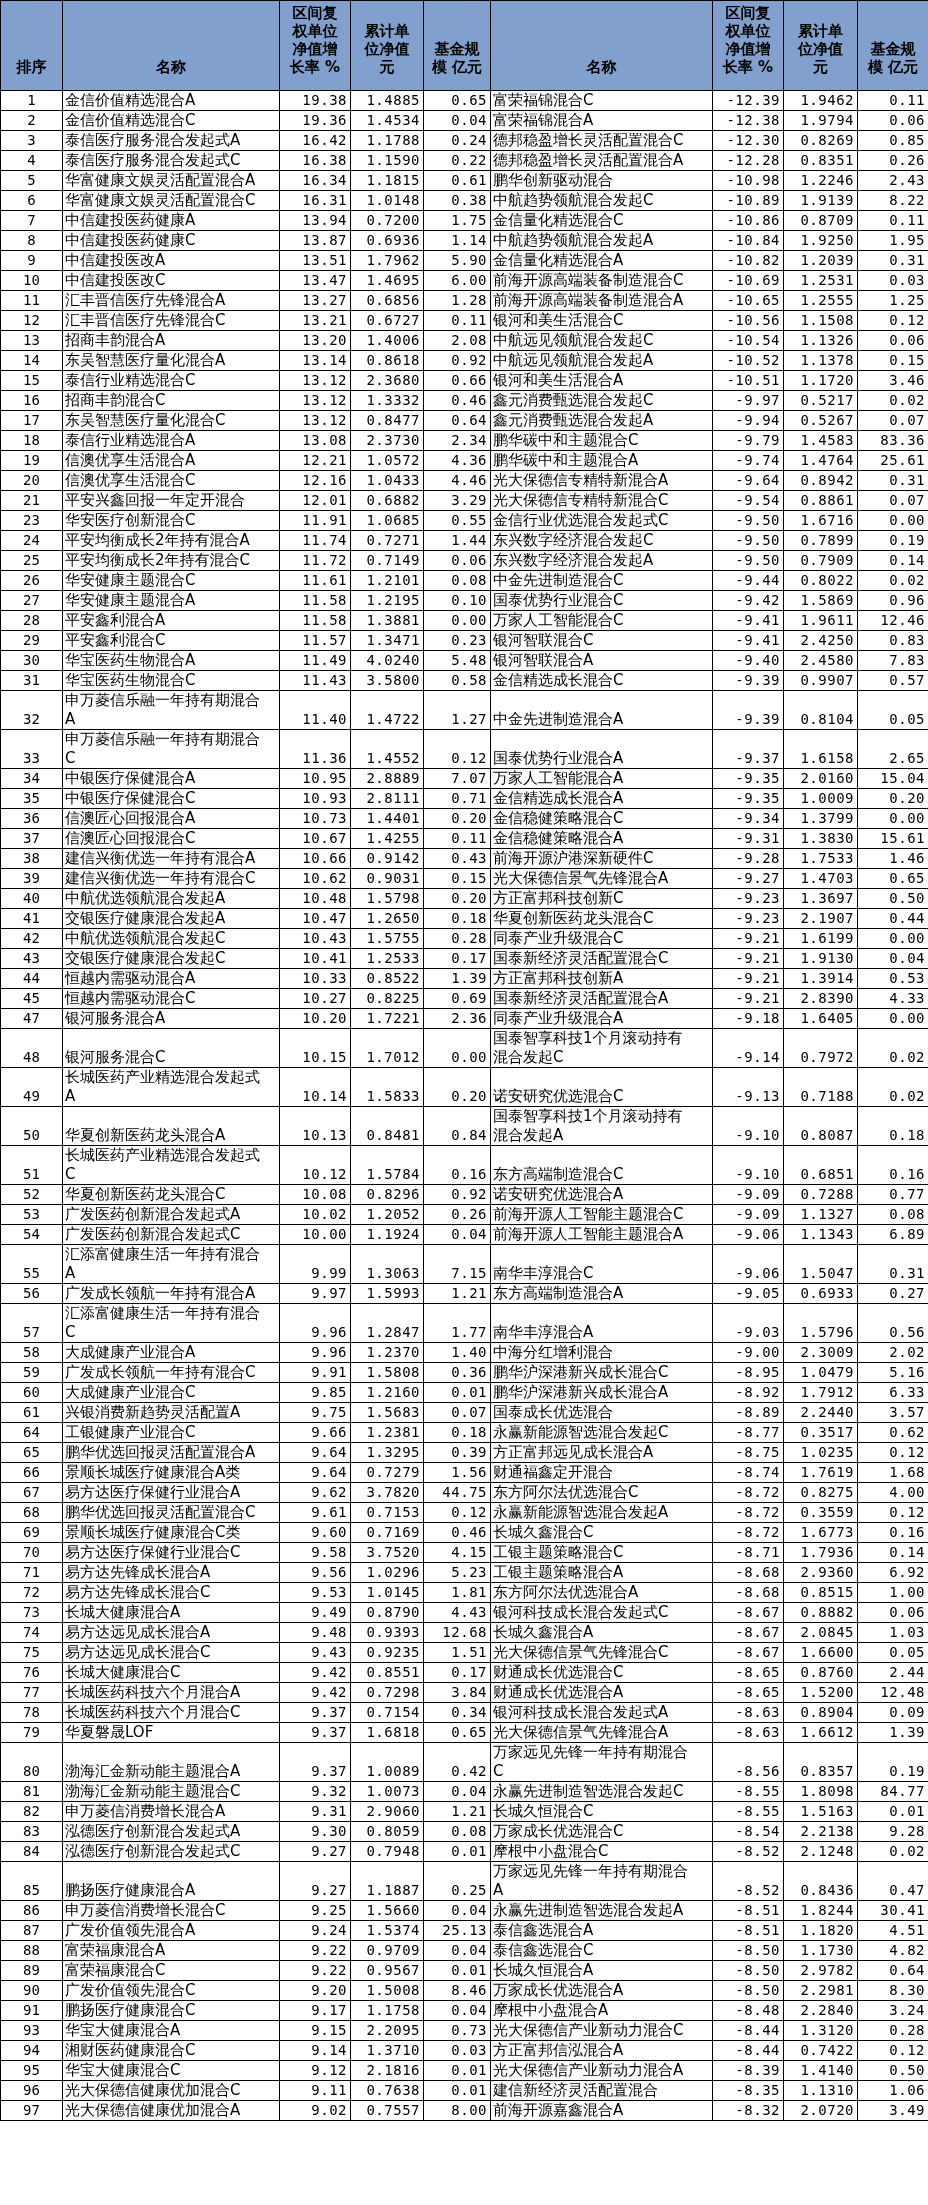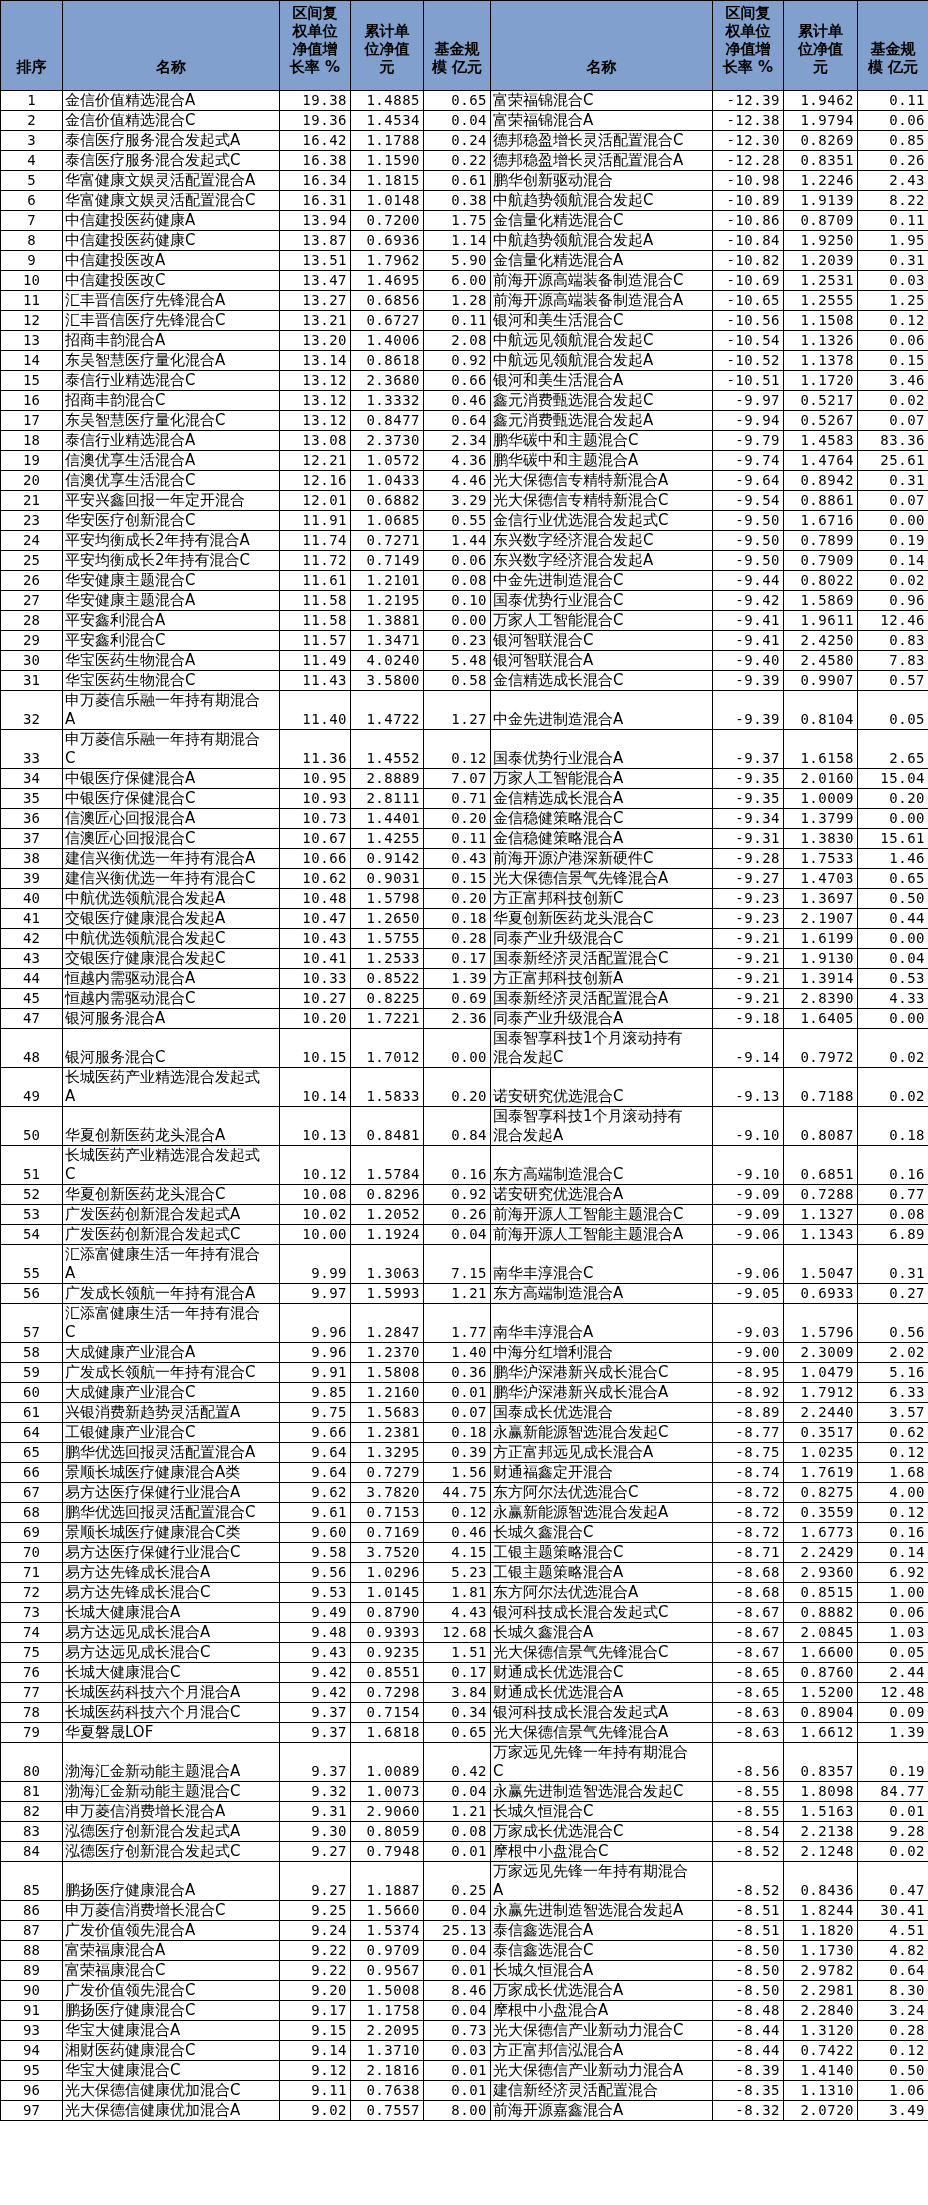--- a/index.html
+++ b/index.html
@@ -812,21 +812,21 @@
         <td class="num-cell">0.16</td>
       </tr>
       <tr>
         <td class="rank-cell">70</td>
         <td class="name-cell">易方达医疗保健行业混合C</td>
         <td class="num-cell">9.58</td>
         <td class="num-cell">3.7520</td>
         <td class="num-cell">4.15</td>
         <td class="name-cell">工银主题策略混合C</td>
         <td class="num-cell">-8.71</td>
-        <td class="num-cell">2.2429</td>
+        <td class="num-cell">1.7936</td>
         <td class="num-cell">0.14</td>
       </tr>
       <tr>
         <td class="rank-cell">71</td>
         <td class="name-cell">易方达先锋成长混合A</td>
         <td class="num-cell">9.56</td>
         <td class="num-cell">1.0296</td>
         <td class="num-cell">5.23</td>
         <td class="name-cell">工银主题策略混合A</td>
         <td class="num-cell">-8.68</td>

